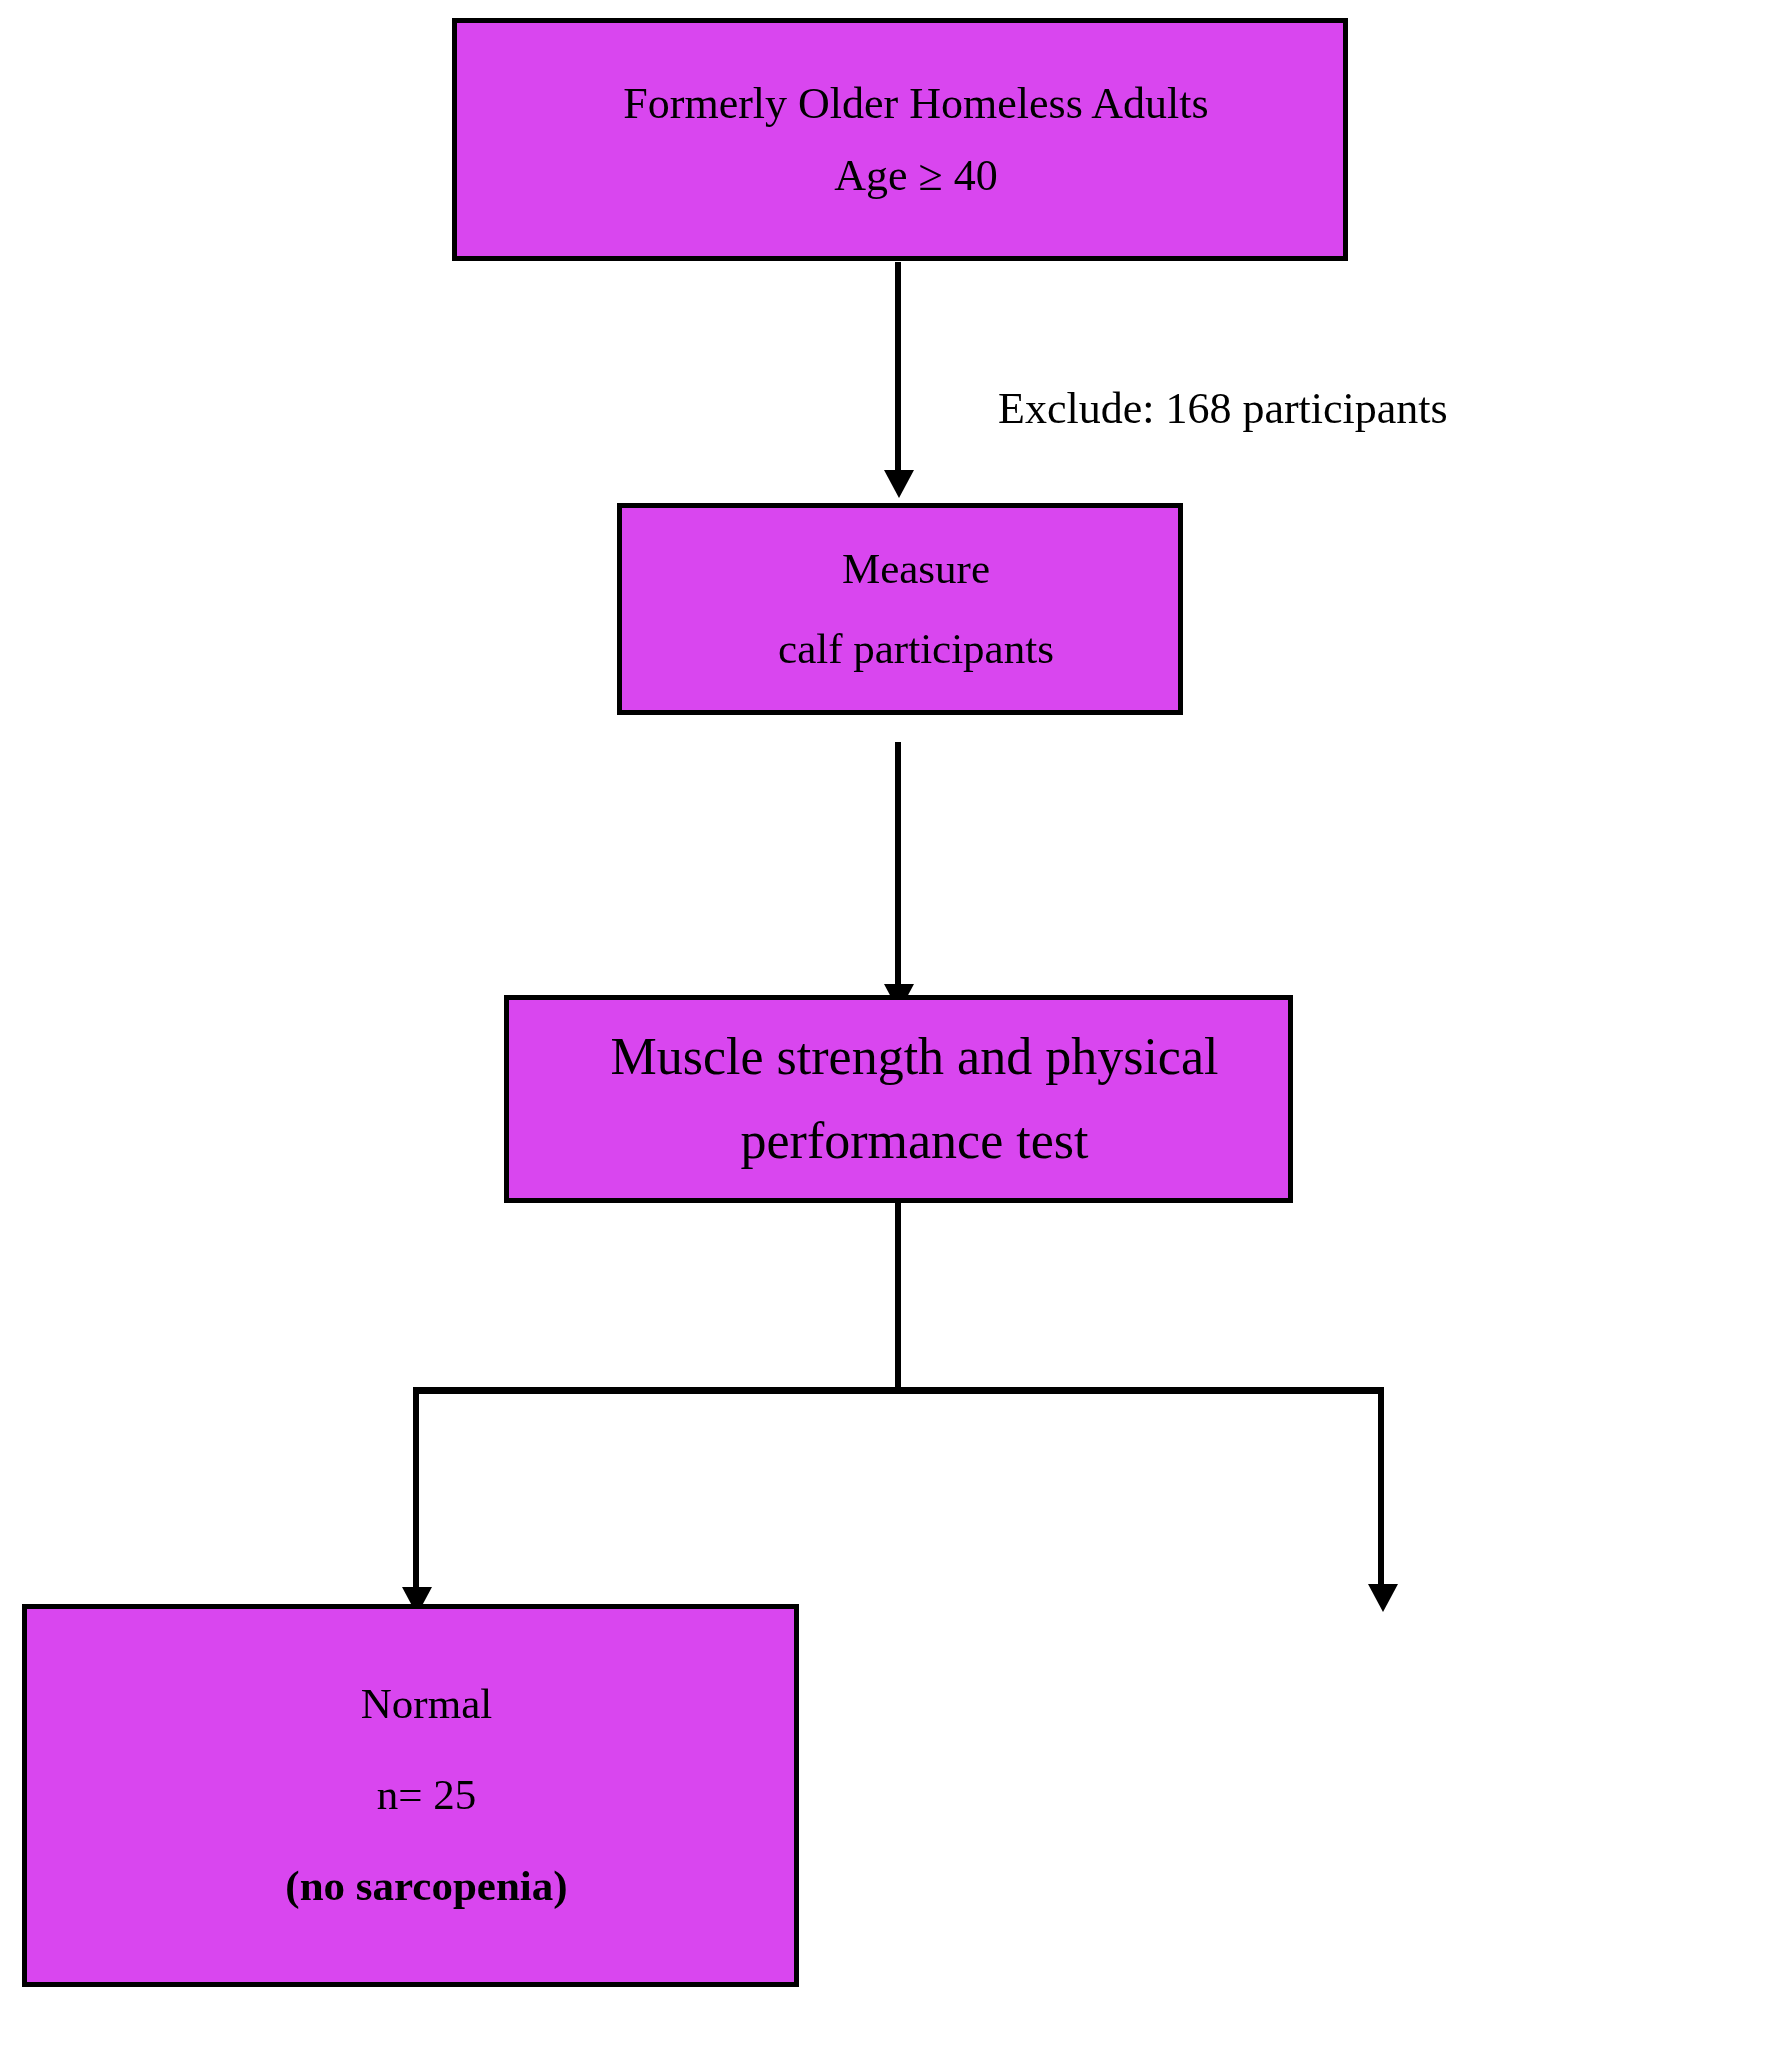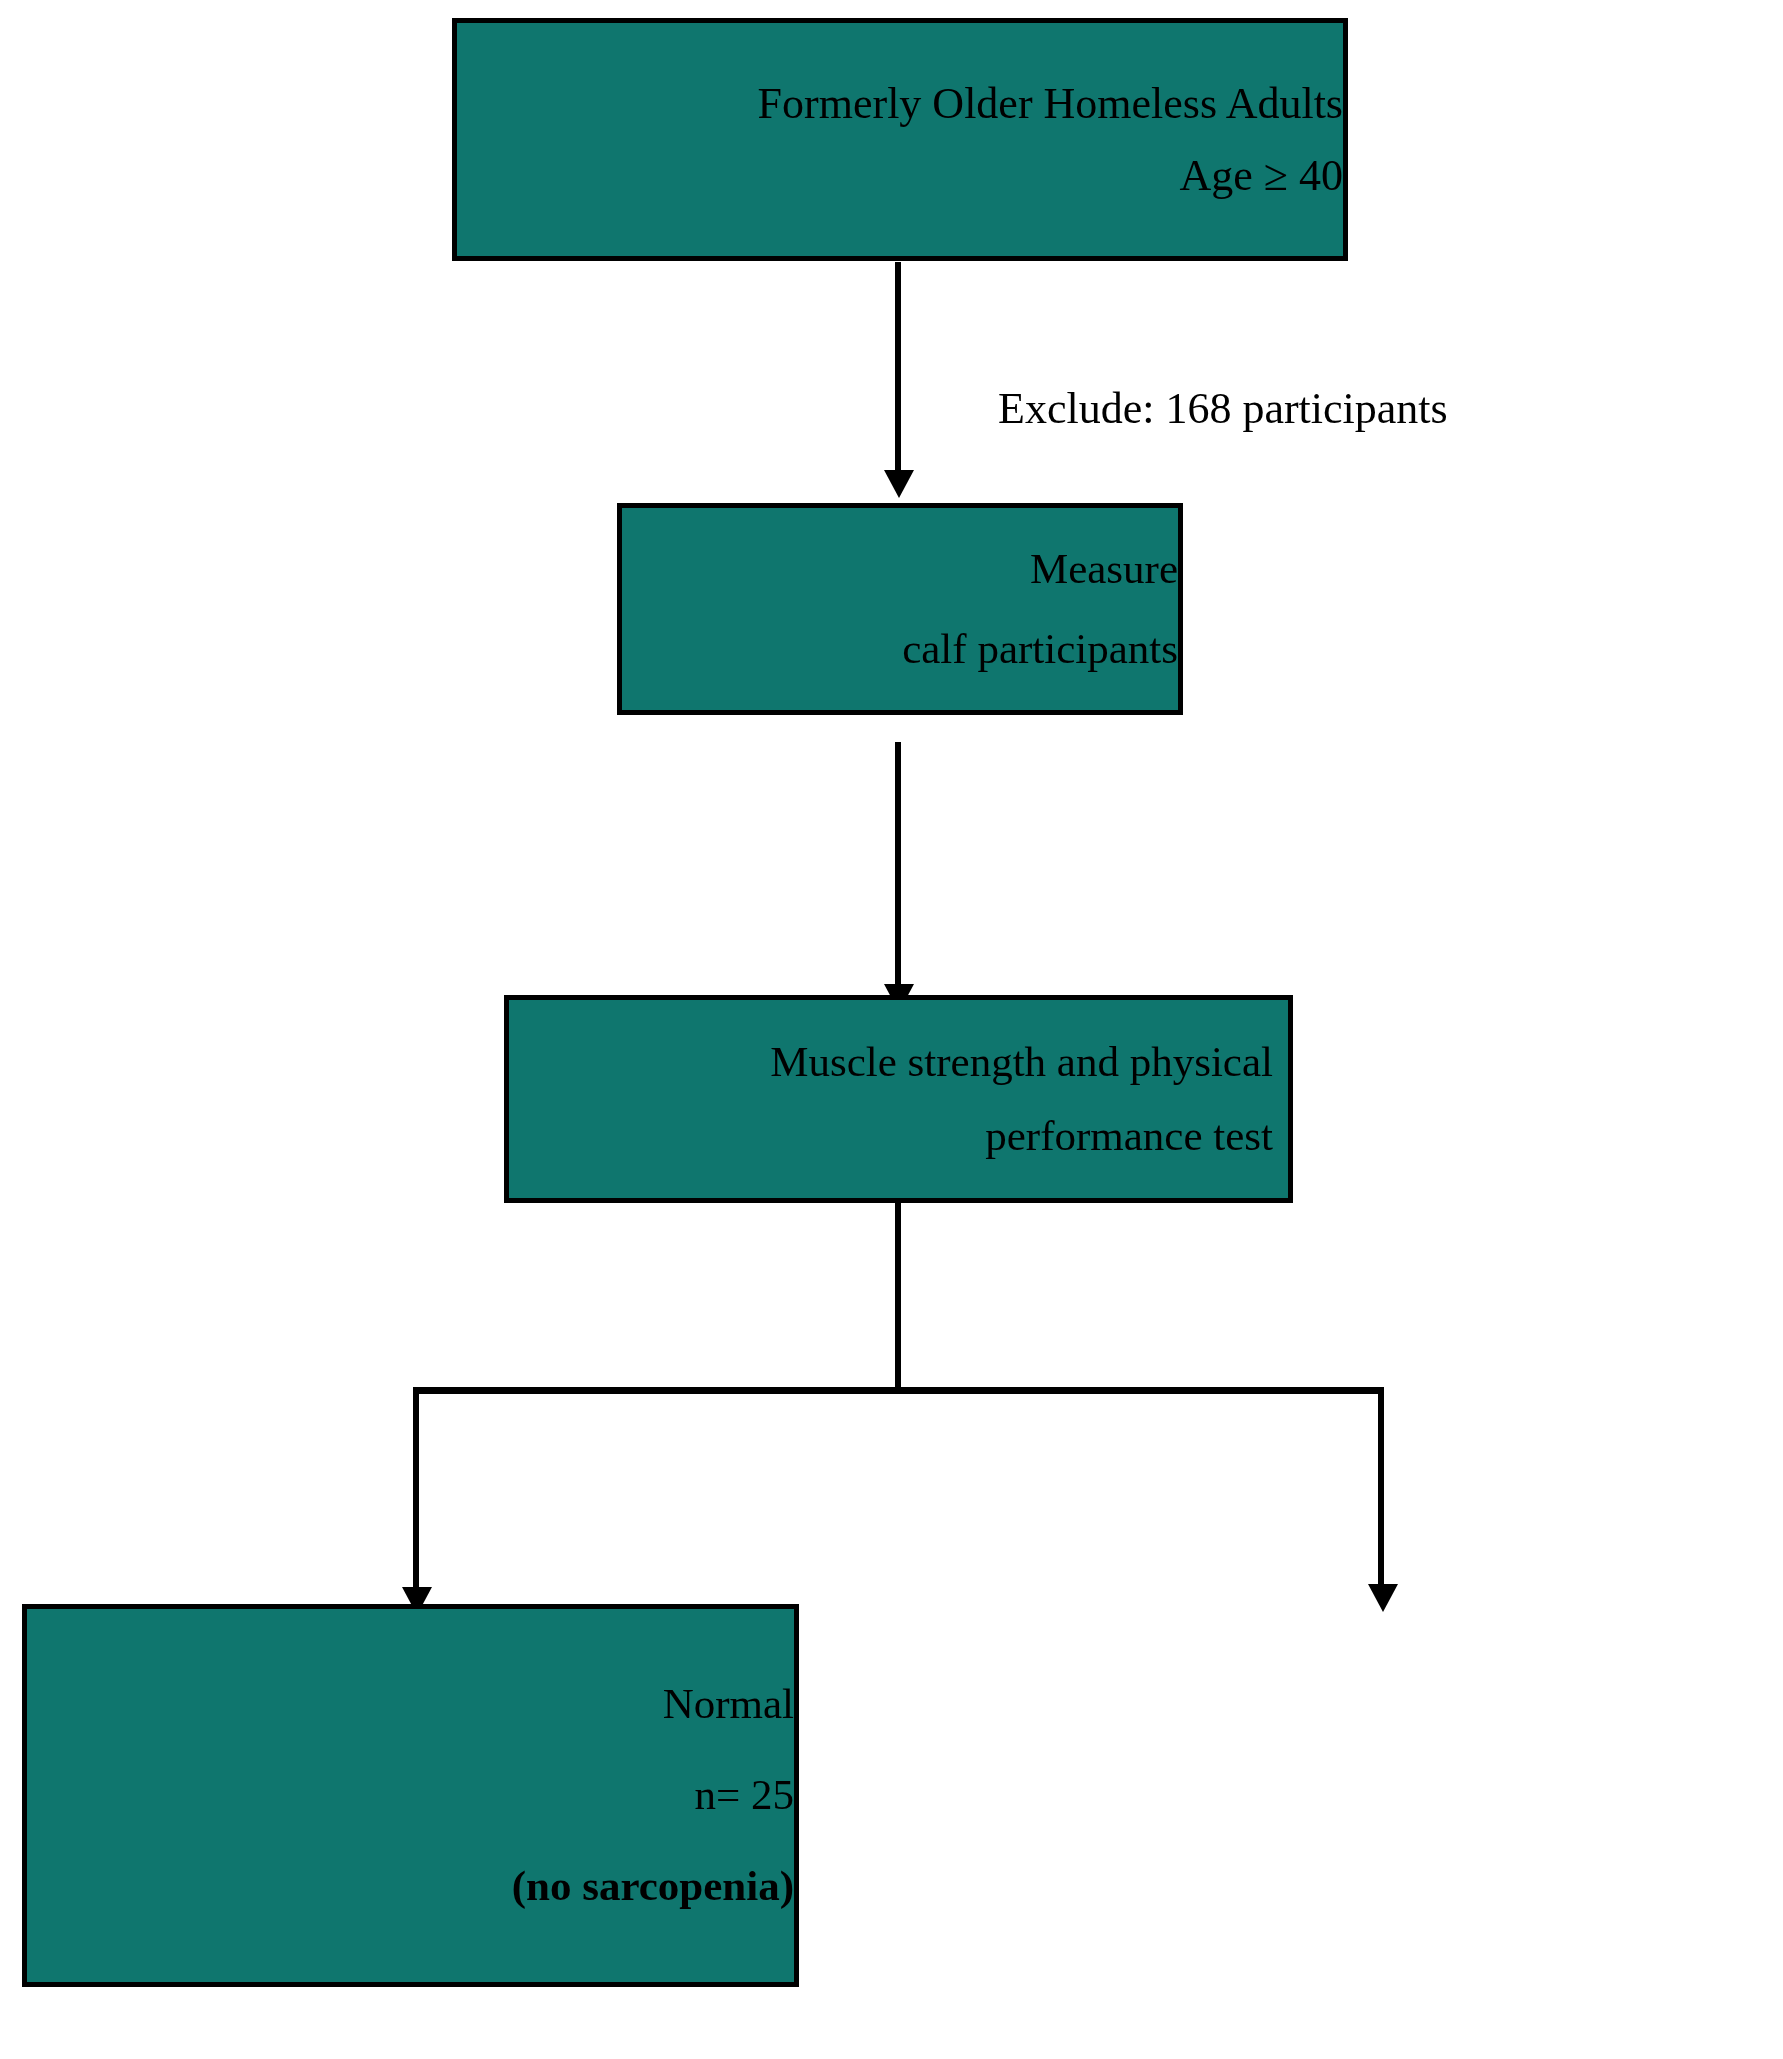--- a/index.html
+++ b/index.html
@@ -17,46 +17,46 @@
     width: 1784px;
     height: 2059px;
     background: #ffffff;
     overflow: hidden;
   }
 
   
   .node {
     position: absolute;
     box-sizing: border-box;
-    background: #0f766e;
+    background: #d946ef;
     border: 5.8px solid #000000;
     display: flex;
     flex-direction: column;
-    align-items: flex-end;
+    align-items: center;
     justify-content: center;
     text-align: center;
     padding-left: 32px;
   }
   .node .line {
     display: block;
     white-space: nowrap;
     line-height: 1.12;
   }
   .node .line.bold { font-weight: bold; }
 
   
   #node-cohort      { left: 452px;  top: 18px;   width: 896px; height: 243px; }
   #node-measure     { left: 617px;  top: 503px;  width: 566px;  height: 212px; }
   #node-test        { left: 504px;  top: 995px; width: 789px;  height: 208px; }
   #node-normal      { left: 22px;   top: 1604px; width: 777px;  height: 383px; }
   #node-abnormal    { left: 976px; top: 1623px; width: 788px;  height: 370px; }
 
   #node-cohort  .line { font-size: 44px; margin: 11.5px 0; }
   #node-measure .line { font-size: 43px; margin: 15.6px 0; }
-  #node-test    .line { font-size: 43px; margin: 13px 15px; }
+  #node-test    .line { font-size: 52px; margin: 13px 15px; }
   #node-normal  .line,
   #node-abnormal .line { font-size: 43px; margin: 21.4px 0; }
 
   
   .conn {
     position: absolute;
     background: #000000;
   }
   .vline { width: 5.8px; }
   .hline { height: 7.4px; }

